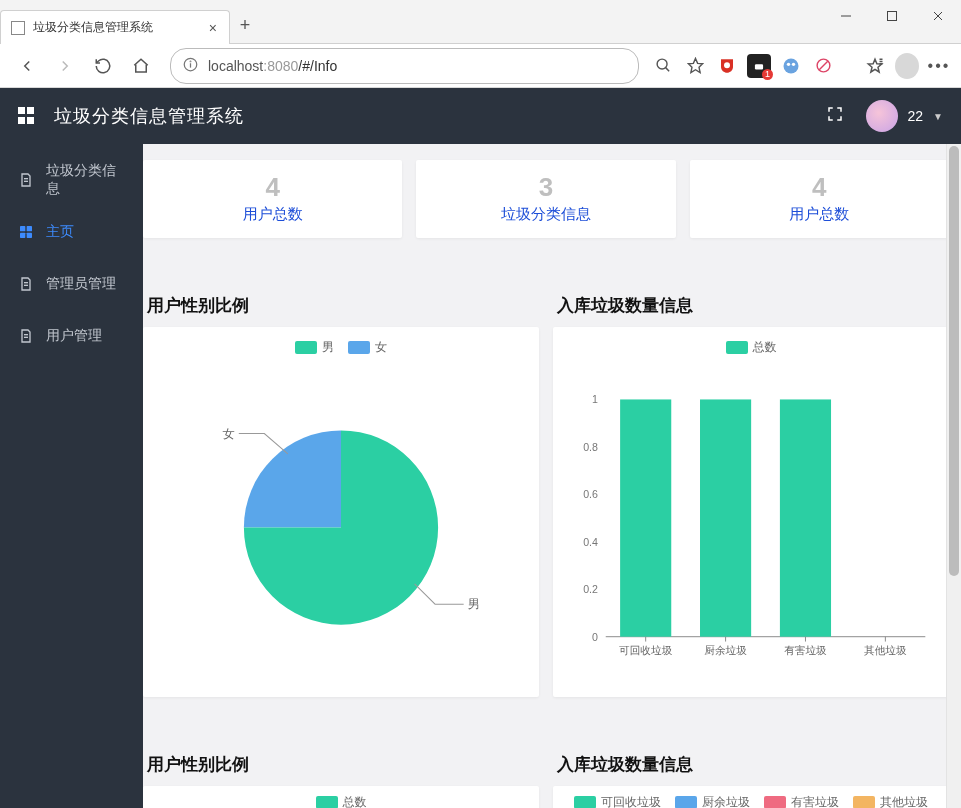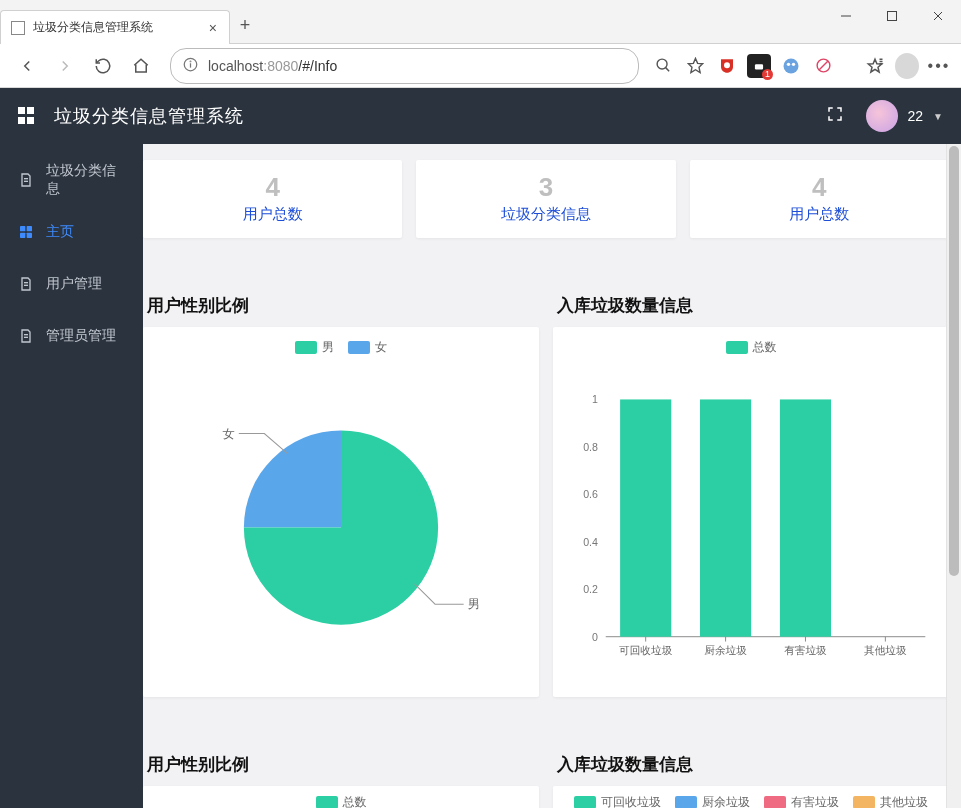--- a/index.html
+++ b/index.html
@@ -232,29 +232,29 @@
               <rect x="13" y="13" width="8" height="8" rx="1"></rect>
             </svg></span>
         <span>主页</span>
       </div>
       <div class="side-item">
         <span class="side-icon"><svg viewBox="0 0 24 24" fill="none" stroke="currentColor" stroke-width="2">
               <path d="M6 3h9l3 3v15H6z"></path>
               <line x1="9" y1="10" x2="15" y2="10"></line>
               <line x1="9" y1="14" x2="15" y2="14"></line>
             </svg></span>
-        <span>用户管理</span>
+        <span>管理员管理</span>
       </div>
       <div class="side-item">
         <span class="side-icon"><svg viewBox="0 0 24 24" fill="none" stroke="currentColor" stroke-width="2">
               <path d="M6 3h9l3 3v15H6z"></path>
               <line x1="9" y1="10" x2="15" y2="10"></line>
               <line x1="9" y1="14" x2="15" y2="14"></line>
             </svg></span>
-        <span>管理员管理</span>
+        <span>用户管理</span>
       </div>
     </div>
 
     <div class="content">
 
       <div class="stat-row">
         <div class="stat-card">
           <div class="stat-num">4</div>
           <div class="stat-label">用户总数</div>
         </div>

